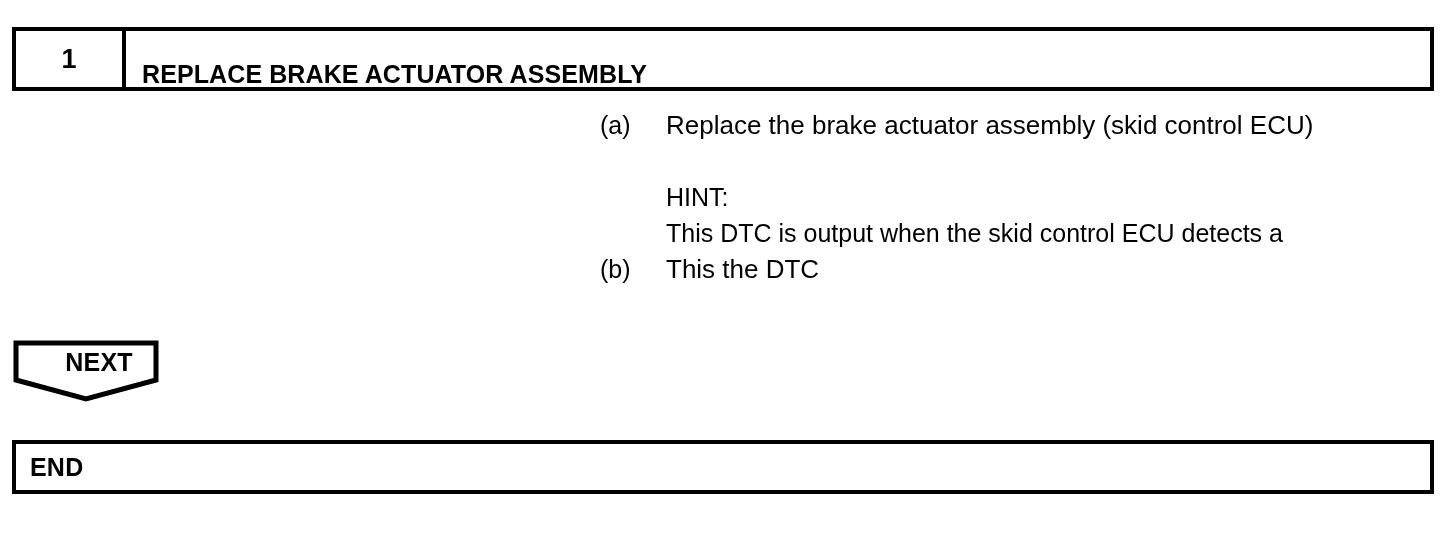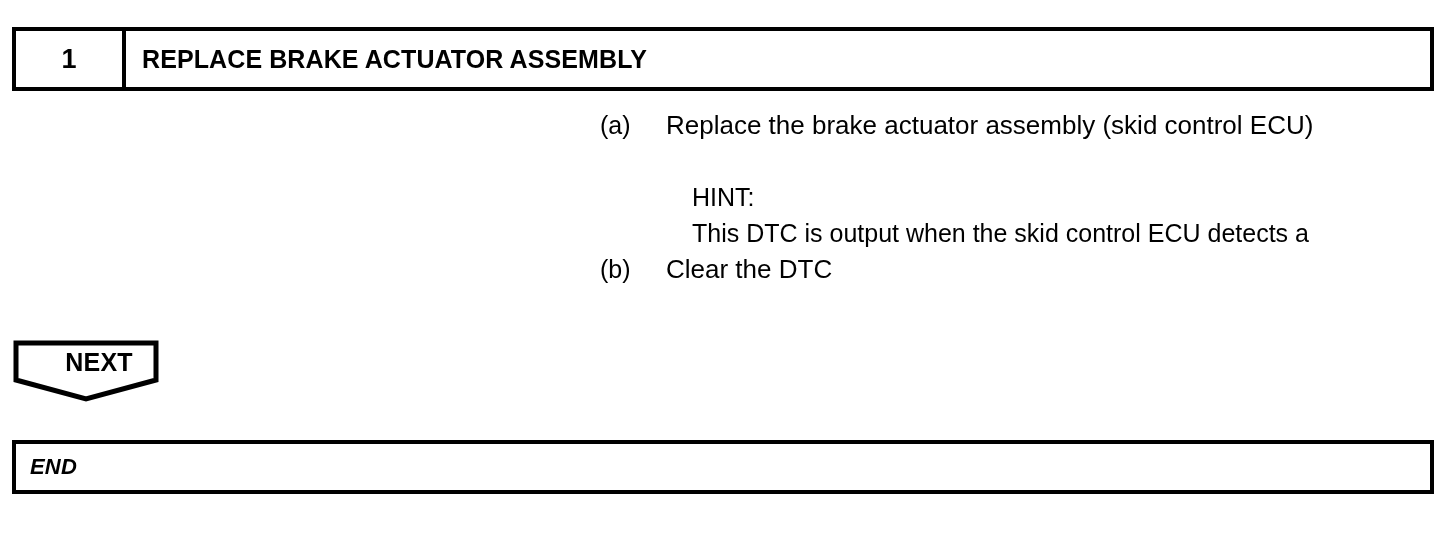--- a/index.html
+++ b/index.html
@@ -48,21 +48,21 @@
   }
   .step-number {
     font-size: 27px;
     font-weight: bold;
     line-height: 1;
     letter-spacing: 0px;
   }
   .step-title-cell {
     flex: 1;
     display: flex;
-    align-items: center;
+    align-items: flex-end;
     padding-left: 16px;
     box-sizing: border-box;
   }
   .step-title {
     font-size: 25px;
     font-weight: bold;
     letter-spacing: 0.1px;
     line-height: 1;
     white-space: nowrap;
   }
@@ -91,21 +91,21 @@
     line-height: 36px;
   }
   .proc-text .line {
     display: block;
     white-space: nowrap;
   }
   .spacer-line {
     height: 36px;
   }
   .hint-block {
-    margin-left: 92px;
+    margin-left: 66px;
     font-size: 25px;
     line-height: 36px;
   }
   .hint-block .line {
     display: block;
     white-space: nowrap;
   }
 
   
   .next-banner {
@@ -141,25 +141,24 @@
     width: 1422px;
     height: 54px;
     border: 4px solid #000;
     box-sizing: border-box;
     display: flex;
     align-items: center;
     padding-left: 14px;
     background: #fff;
   }
   .end-label {
-    font-size: 22px;
+    font-size: 25px;
     font-weight: bold;
     letter-spacing: 0.2px;
     line-height: 1;
-    font-style: italic;
   }
 </style>
 </head>
 <body>
 
 <div class="page">
 
   <div class="step-box">
     <div class="step-number-cell">
       <span class="step-number">1</span>
@@ -181,21 +180,21 @@
     <div class="spacer-line"></div>
 
     <div class="hint-block">
       <span class="line">HINT:</span>
       <span class="line">This DTC is output when the skid control ECU detects a</span>
     </div>
 
     <div class="proc-row">
       <div class="proc-label">(b)</div>
       <div class="proc-text">
-        <span class="line">Clear the DTC</span>
+        <span class="line">This the DTC</span>
       </div>
     </div>
 
   </div>
 
   <div class="next-banner">
     <svg width="146" height="62" viewBox="0 0 146 62">
       <polygon points="3,3 143,3 143,40 73,59 3,40" fill="#ffffff" stroke="#000000" stroke-width="5" stroke-linejoin="miter"></polygon>
     </svg>
     <div class="next-label">NEXT</div>

